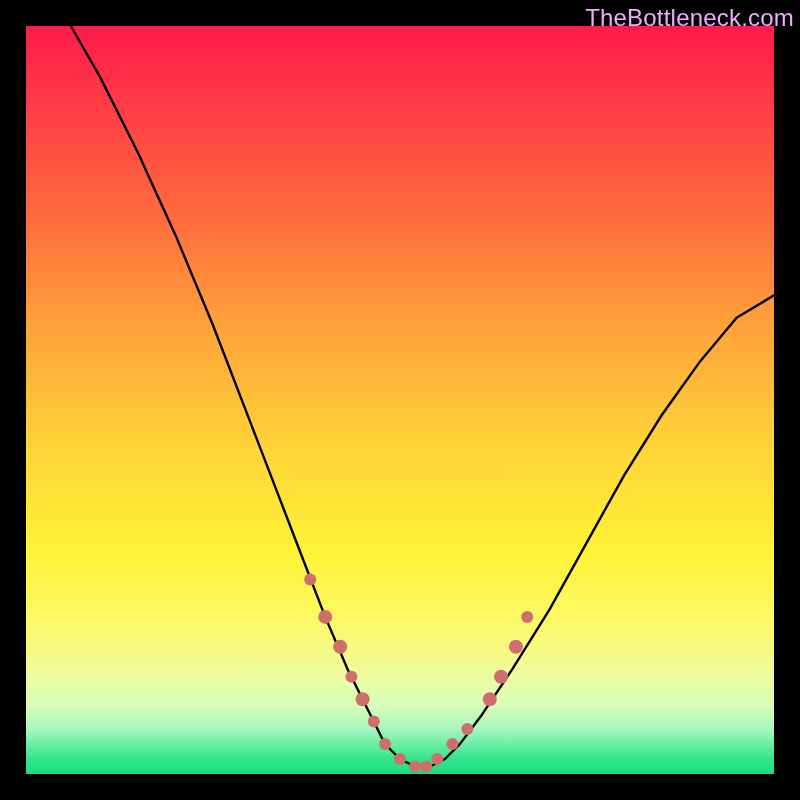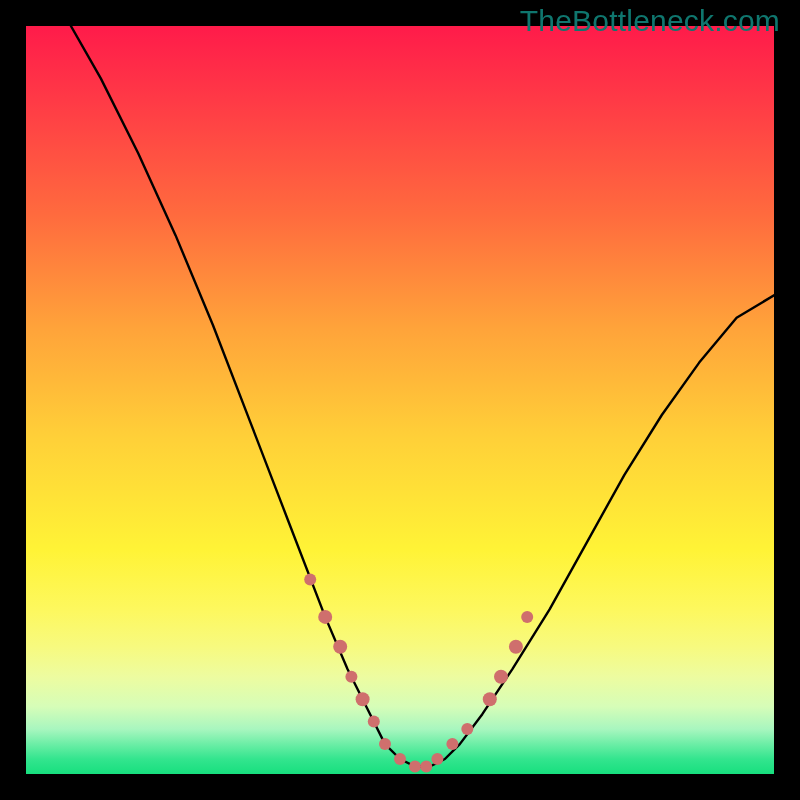--- a/index.html
+++ b/index.html
@@ -30,23 +30,23 @@
       #d6fdb8 91%,
       #a8f6bf 94%,
       #6ceea6 96%,
       #33e58e 98%,
       #17df7e 100%
     );
   }
   .watermark {
     position: absolute;
     top: 4px;
-    right: 20px;
-    color: #0f766e;
-    font-size: 30px;
+    right: 6px;
+    color: #f0abfc;
+    font-size: 24px;
     letter-spacing: 0.2px;
     font-weight: 500;
     user-select: none;
   }
   svg.curve {
     position: absolute;
     left: 0;
     top: 0;
     width: 748px;
     height: 748px;

